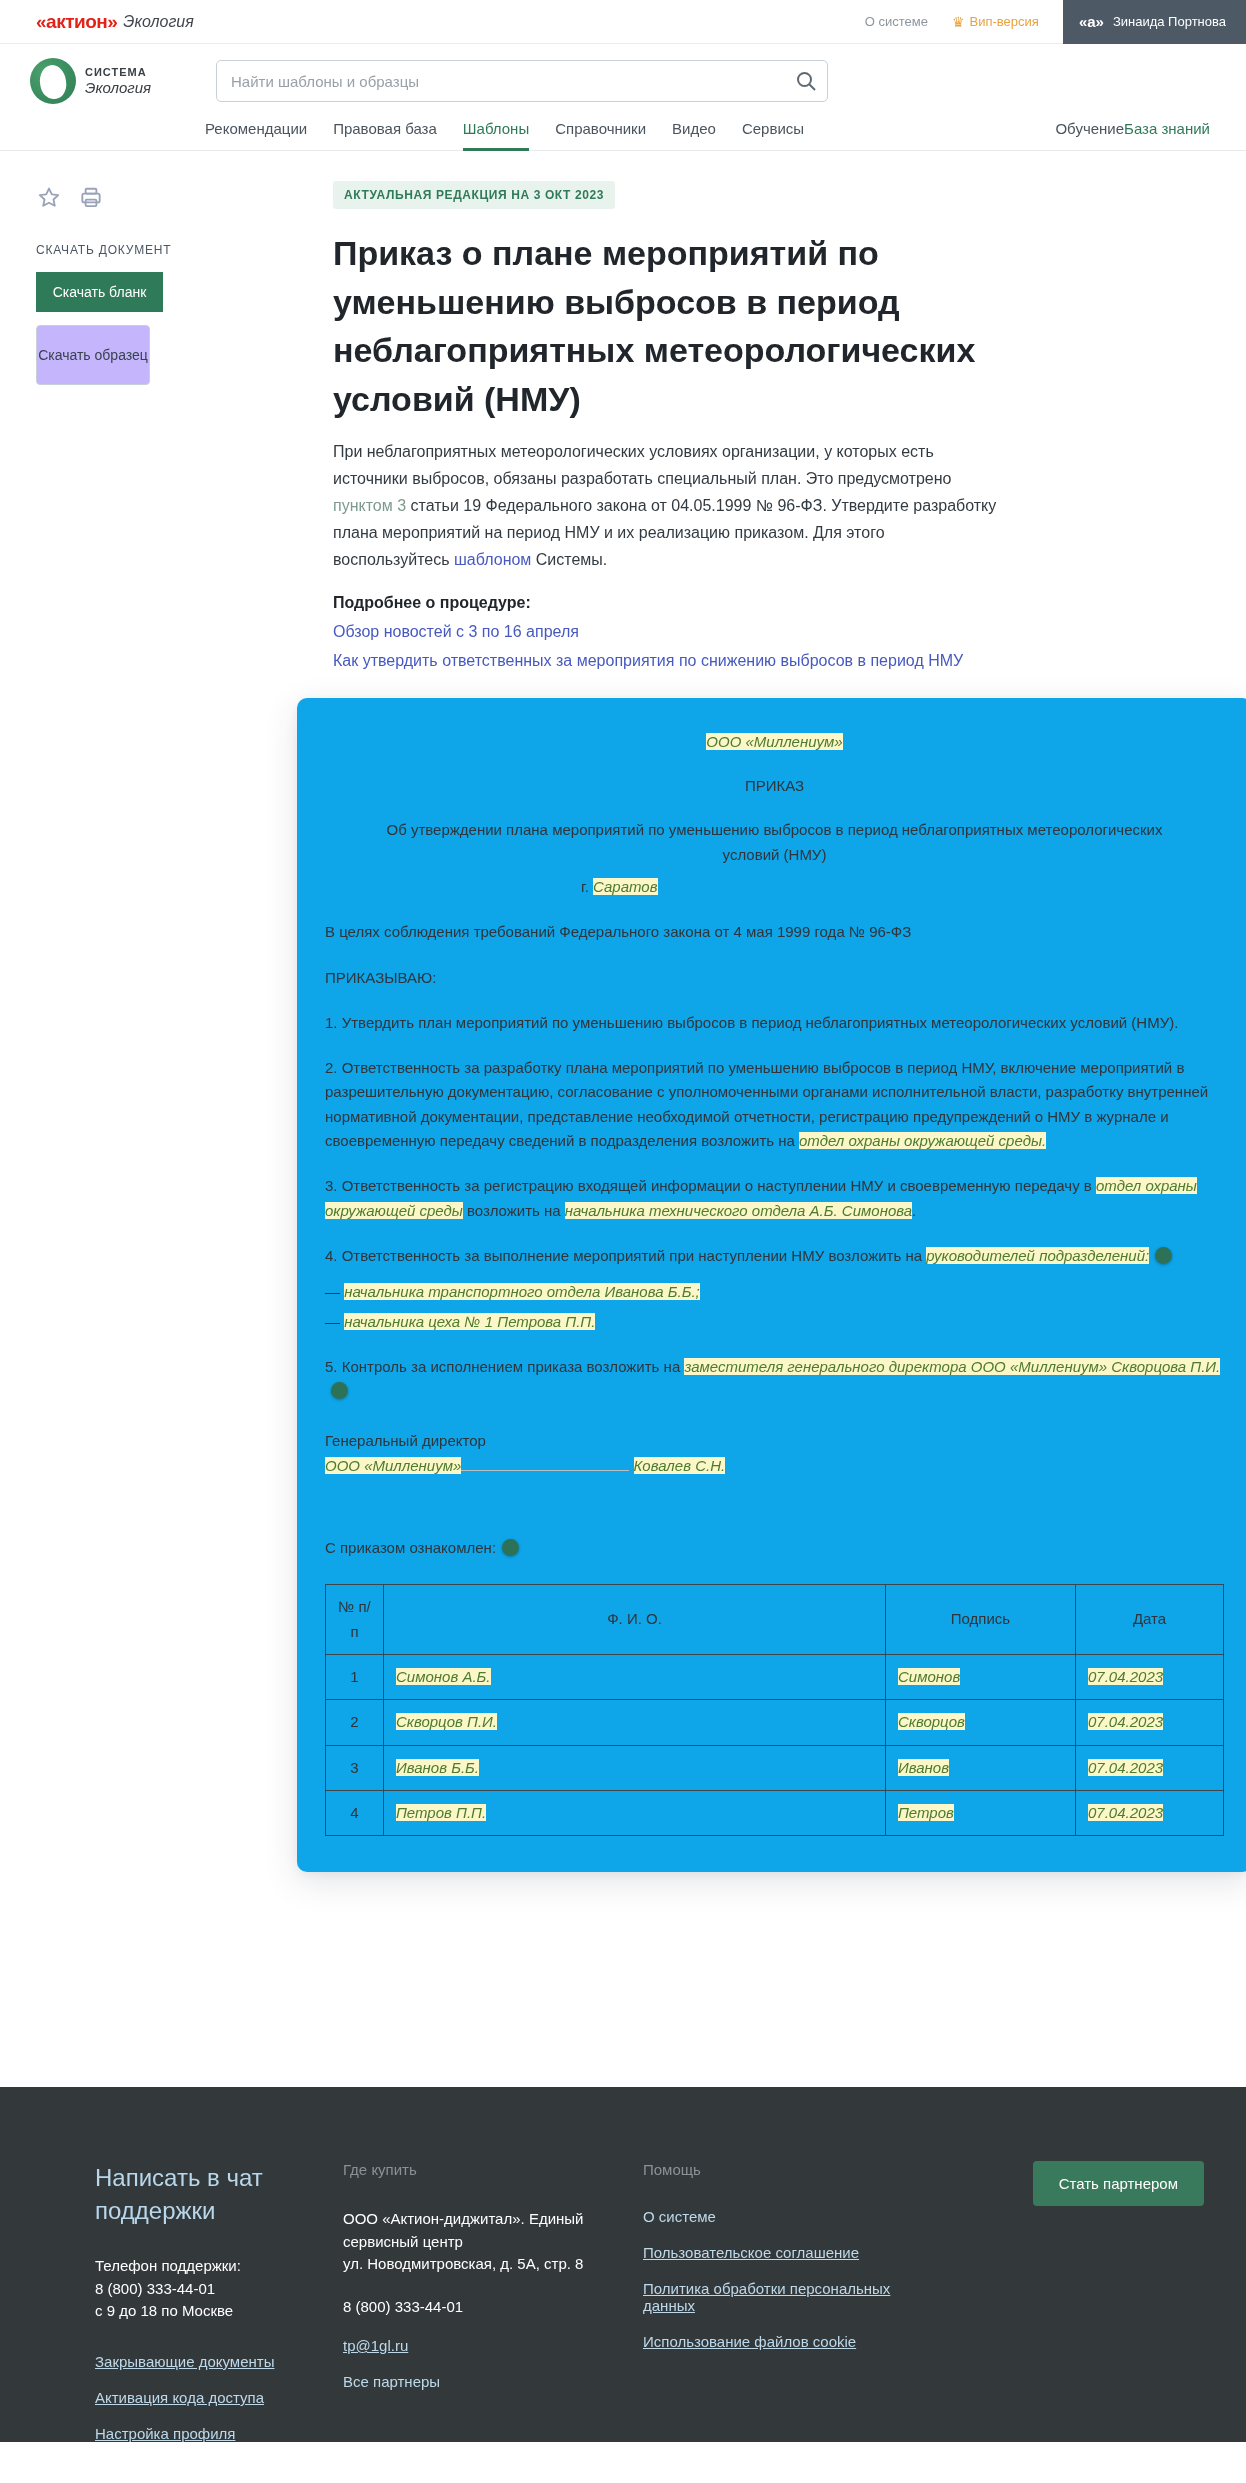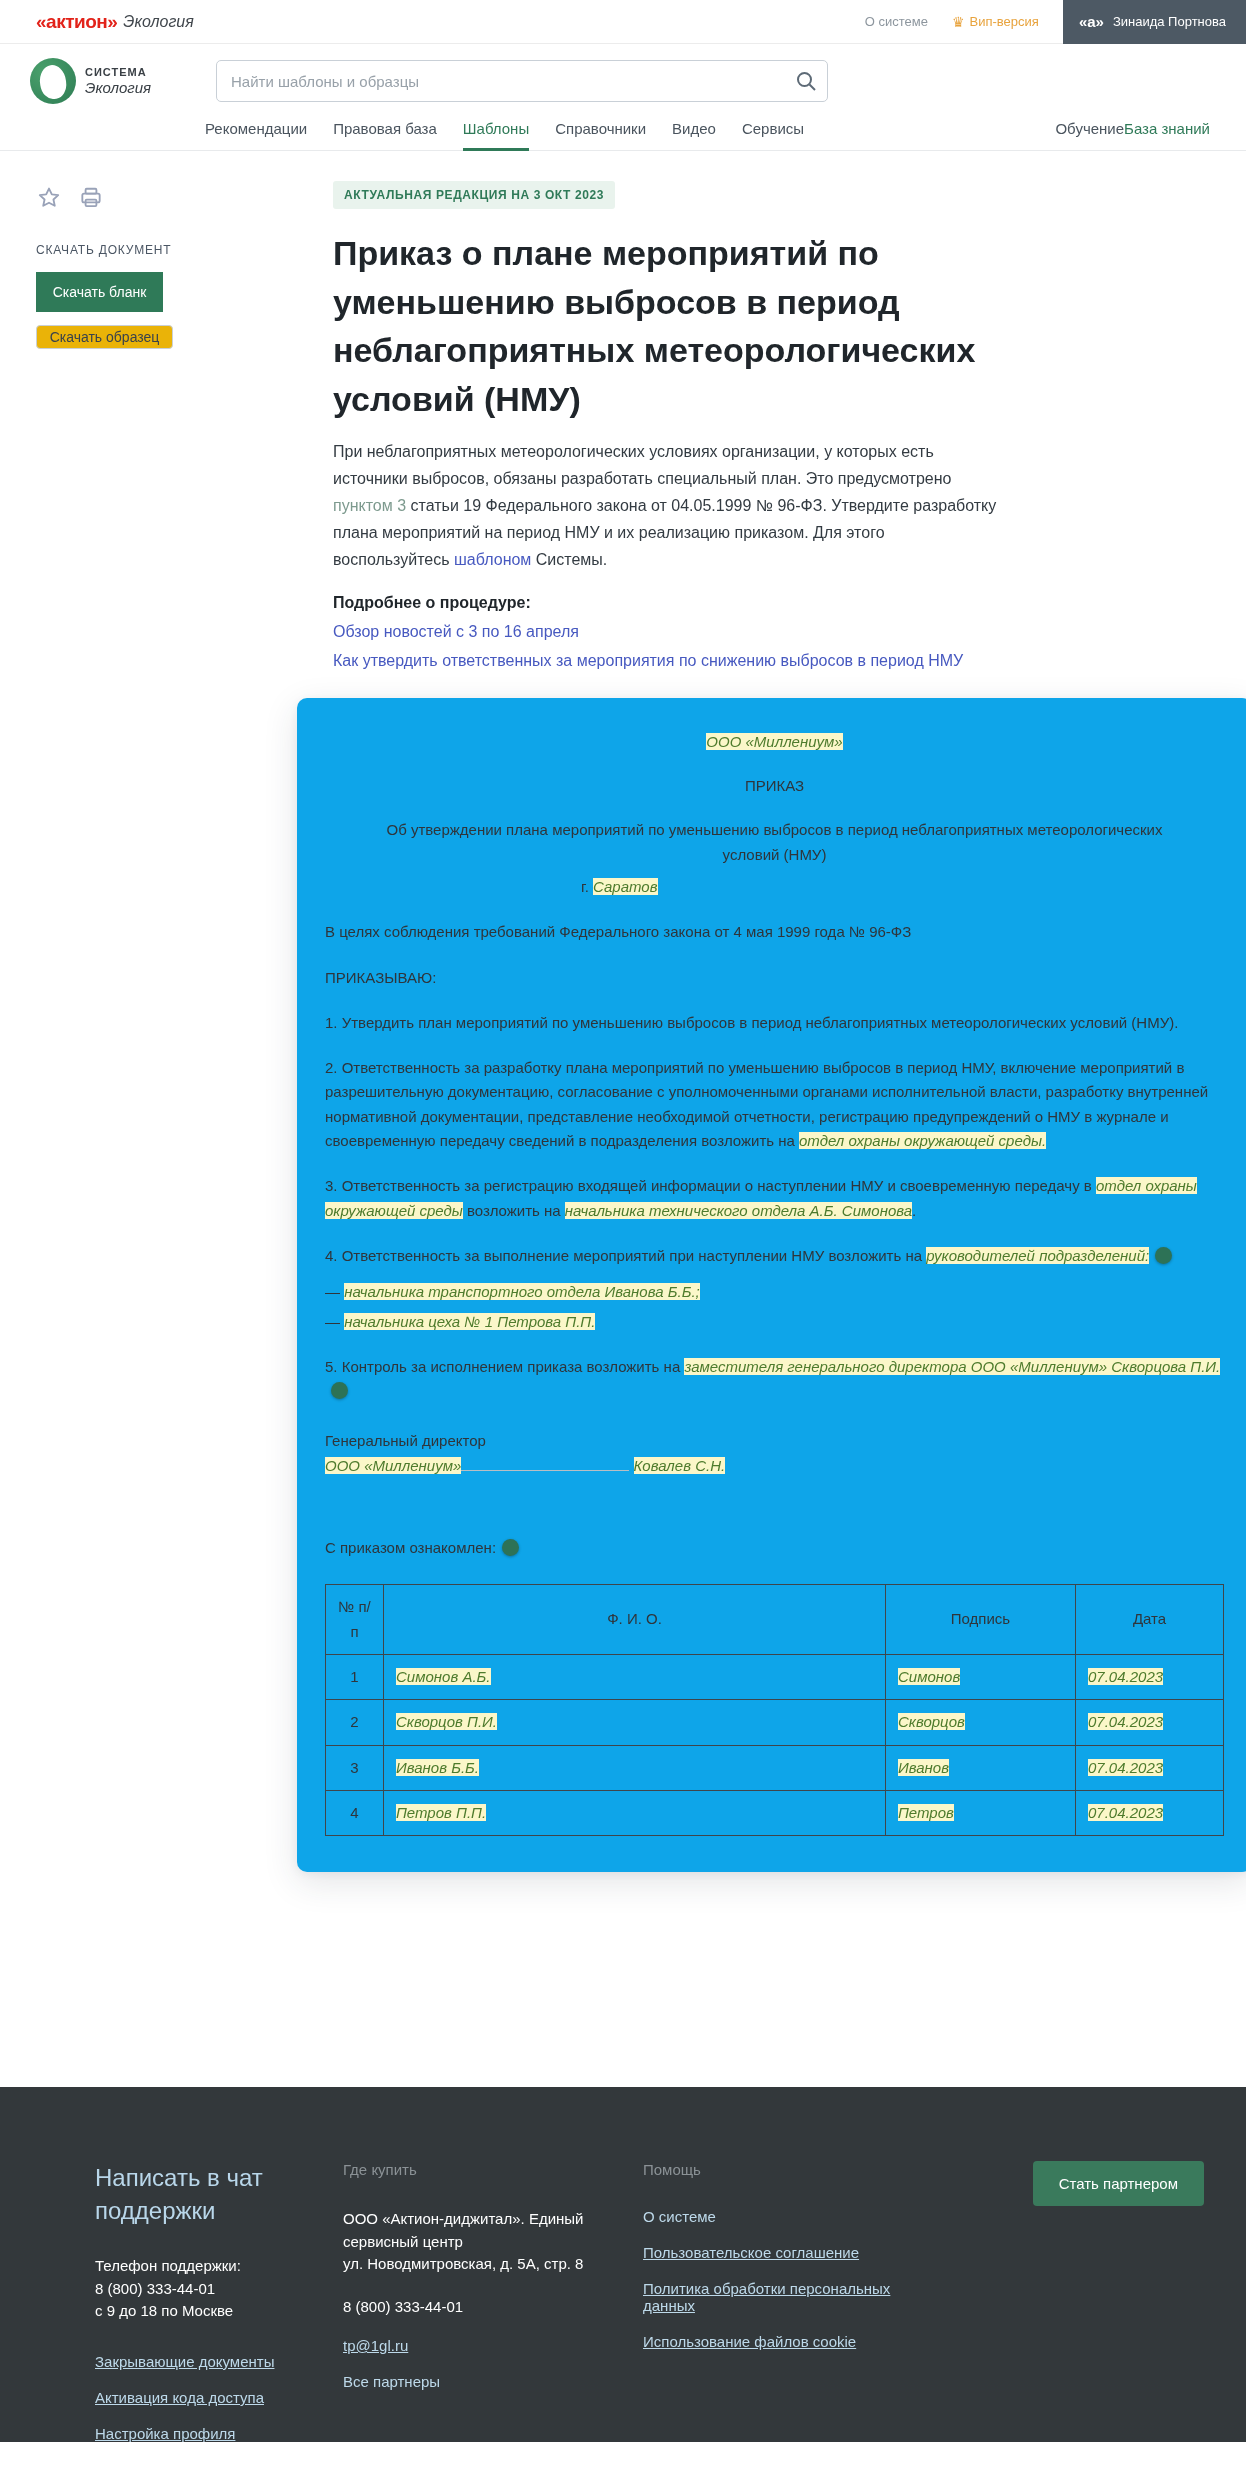--- a/index.html
+++ b/index.html
@@ -75,22 +75,22 @@
   .sidebar { position: absolute; left: 36px; top: 34px; width: 170px; }
   .side-icons { display: flex; gap: 16px; }
   .icon-btn { background: none; border: none; cursor: pointer; padding: 0; width: 26px; height: 26px; }
   .side-label { margin-top: 32px; font-size: 12px; letter-spacing: 0.8px; color: #4b5664; }
   .btn-primary {
     display: block; margin-top: 15px; width: 127px; padding: 12px 0; text-align: center;
     background: #2f7a58; border: none; border-radius: 0; color: #fff; font-size: 14px; cursor: pointer;
     font-family: "Liberation Sans", sans-serif;
   }
   .btn-secondary {
-    display: block; margin-top: 13px; width: 137px; padding: 3px 0; text-align: center;
-    background: #eab308; border: 1px solid #c9d0d7; border-radius: 4px; color: #39424c; font-size: 14px; cursor: pointer;
+    display: block; margin-top: 13px; width: 114px; padding: 21px 0; text-align: center;
+    background: #c4b5fd; border: 1px solid #c9d0d7; border-radius: 4px; color: #39424c; font-size: 14px; cursor: pointer;
     font-family: "Liberation Sans", sans-serif;
   }
 
   .content { margin-left: 333px; width: 913px; }
   .badge {
     display: inline-block; background: #e9f3ed; color: #2f7a58; font-size: 12px; font-weight: 700;
     letter-spacing: 0.6px; padding: 7px 11px; border-radius: 3px;
   }
   h1.title {
     margin-top: 20px; font-size: 34px; line-height: 1.43; color: #20262b; font-weight: 700; width: 670px;

